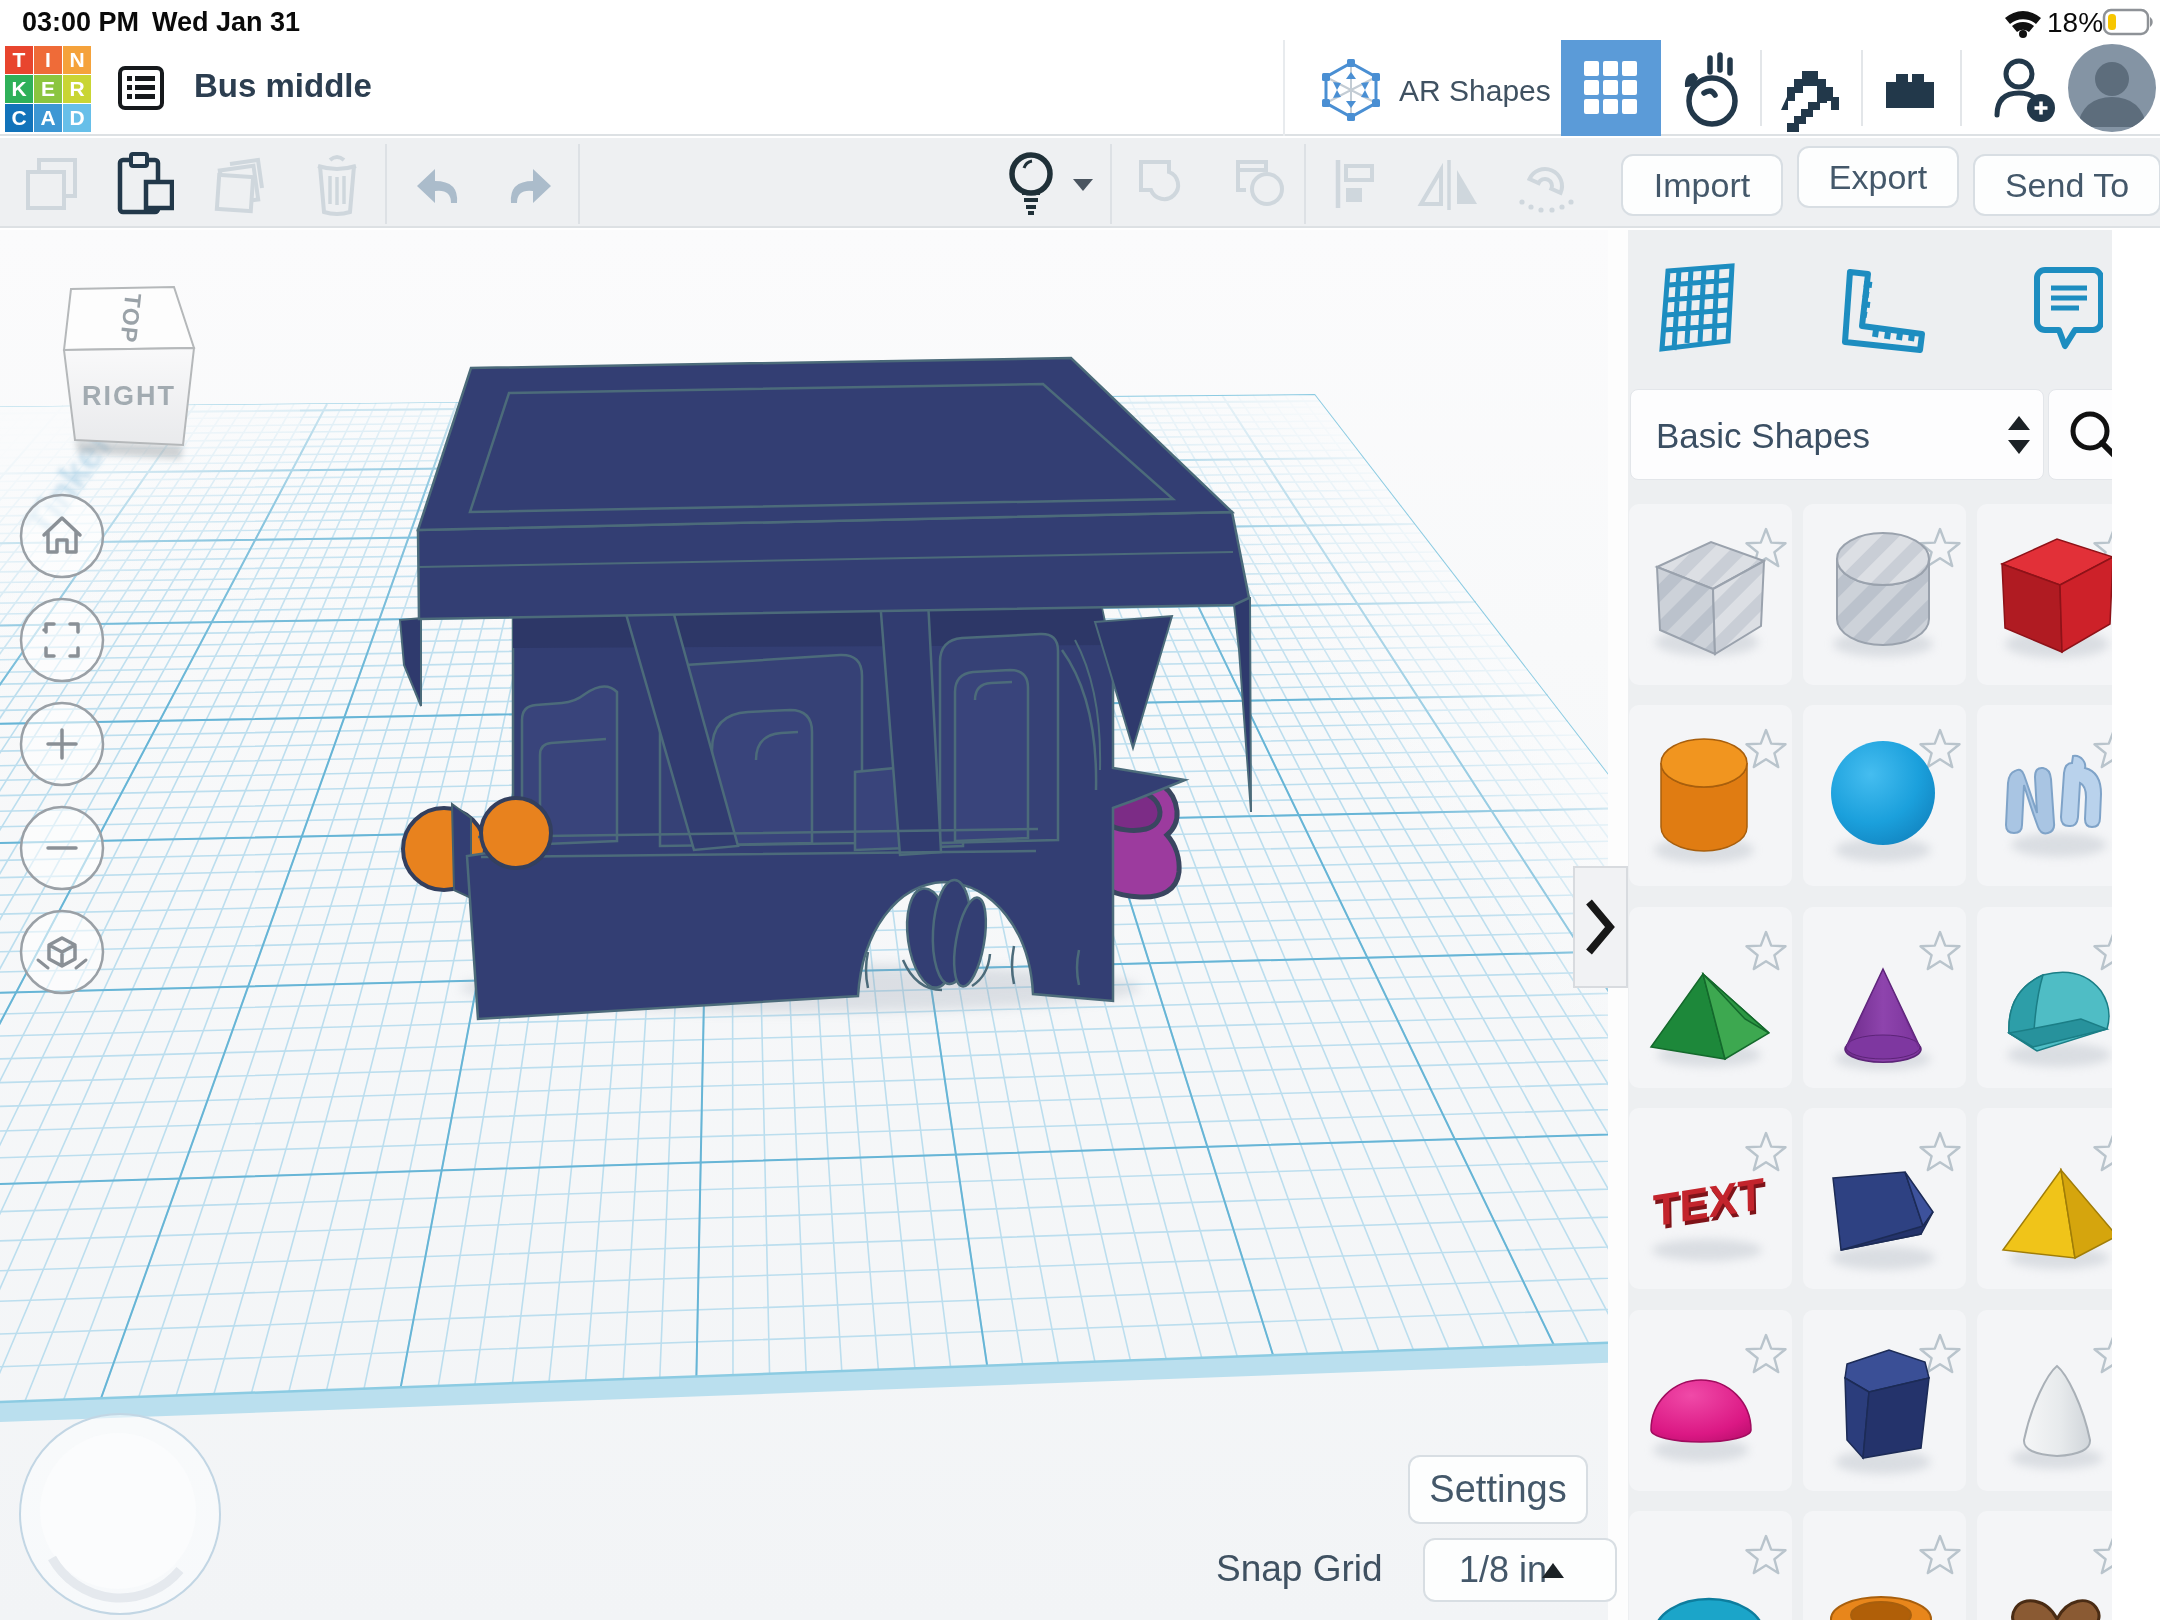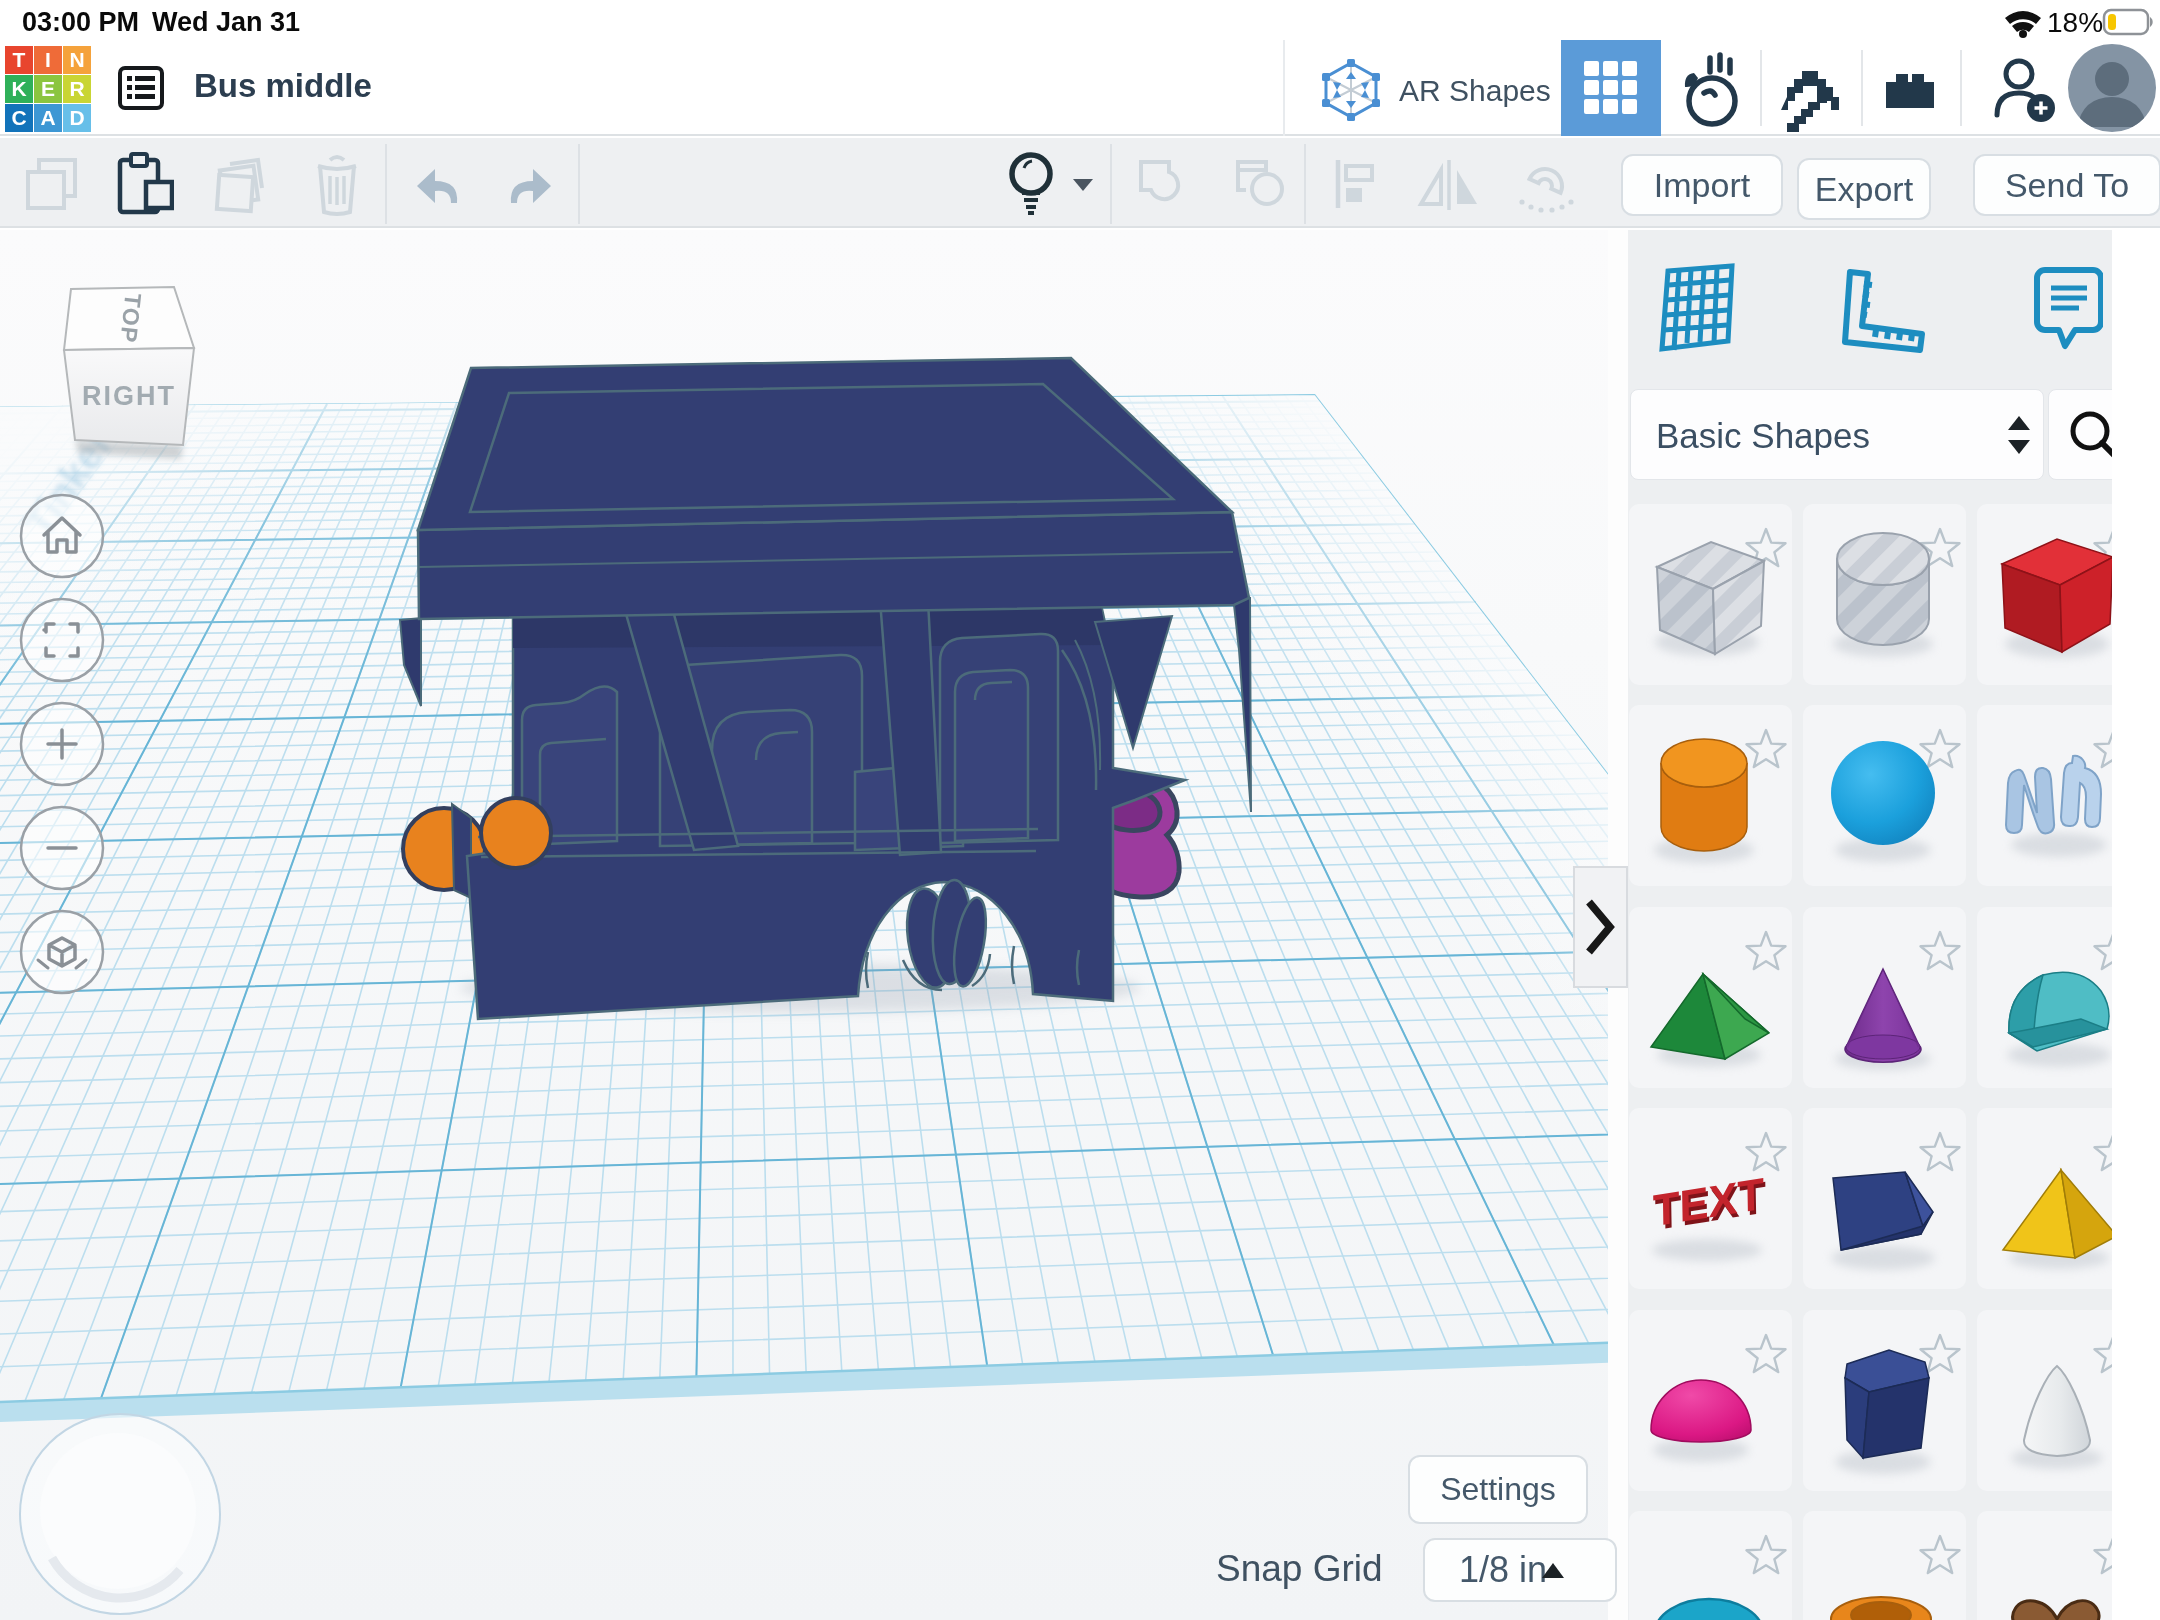--- a/index.html
+++ b/index.html
@@ -191,21 +191,21 @@
   <g fill="#cfd7dd">
    <circle cx="8" cy="46" r="2.6"></circle>
         <circle cx="17" cy="51" r="2.6"></circle>
         <circle cx="27" cy="54" r="2.6"></circle>
    <circle cx="38" cy="54" r="2.6"></circle>
         <circle cx="48" cy="51" r="2.6"></circle>
         <circle cx="57" cy="46" r="2.6"></circle>
   </g>
  </svg>
  <div class="btn" style="left:1621px;top:16px;width:162px;height:62px;">Import</div>
- <div class="btn" style="left:1797px;top:20px;width:134px;height:62px;">Export</div>
+ <div class="btn" style="left:1797px;top:8px;width:162px;height:62px;">Export</div>
  <div class="btn" style="left:1973px;top:16px;width:188px;height:62px;">Send To</div>
 </div>
 <div id="canvas">
 <svg width="1608" height="1390" viewBox="0 230 1608 1390">
  <defs>
   <linearGradient id="clfade" gradientUnits="userSpaceOnUse" x1="60" y1="420" x2="170" y2="590">
    <stop offset="0" stop-color="#fafbfc" stop-opacity="0.95"></stop>
    <stop offset="1" stop-color="#fafbfc" stop-opacity="0"></stop>
   </linearGradient>
   <linearGradient id="rfade" gradientUnits="userSpaceOnUse" x1="1500" y1="585" x2="1322" y2="723">
@@ -332,21 +332,21 @@
   <circle cx="118" cy="1511" r="78" fill="#fbfcfd" fill-opacity="0.9"></circle>
   <path d="M52 1558 a78 78 0 0 0 128 12" fill="none" stroke="#e2e7ec" stroke-width="9" opacity="0.9"></path>
  </g>
 </svg>
 </div>
 <div id="gutter"></div>
 <div class="abs" style="left:1573px;top:866px;width:55px;height:122px;background:#f1f2f4;border:2px solid #d8dbdf;"></div>
 <svg class="abs" style="left:1582px;top:897px;" width="36" height="60" viewBox="0 0 36 60">
  <path d="M7 5 L28 30 L7 55" fill="none" stroke="#181818" stroke-width="7.5" stroke-linecap="butt"></path>
 </svg>
-<div class="btn" style="left:1408px;top:1455px;width:180px;height:69px;font-size:32px;">Settings</div>
+<div class="btn" style="left:1408px;top:1455px;width:180px;height:69px;font-size:38px;">Settings</div>
 <div class="abs" style="left:1216px;top:1548px;font-size:37px;color:#3f5161;">Snap Grid</div>
 <div class="btn" style="left:1394px;top:1538px;width:194px;height:64px;font-size:36px;justify-content:flex-start;padding-left:34px;margin-left:29px;">1/8 in</div>
 <svg class="abs" style="left:1541px;top:1562px;" width="24" height="17" viewBox="0 0 24 17">
     <path d="M12 1 L23 16 H1 Z" fill="#1c2226"></path>
   </svg>
 <div id="panel">
 <svg class="abs" style="left:30px;top:33px;" width="80" height="89" viewBox="0 0 80 89">
 <g fill="none" stroke="#1d8dc0" stroke-width="5">
 <path d="M10 8 L74 3 L70 78 L4 86 Z"></path>
 <path d="M21 7 L16 87 M33 6 L29 80 M46 5 L42 79 M59 4 L56 80 M11 22 L72 17 M9 37 L71 32 M8 52 L70 47 M6 67 L69 62"></path>

